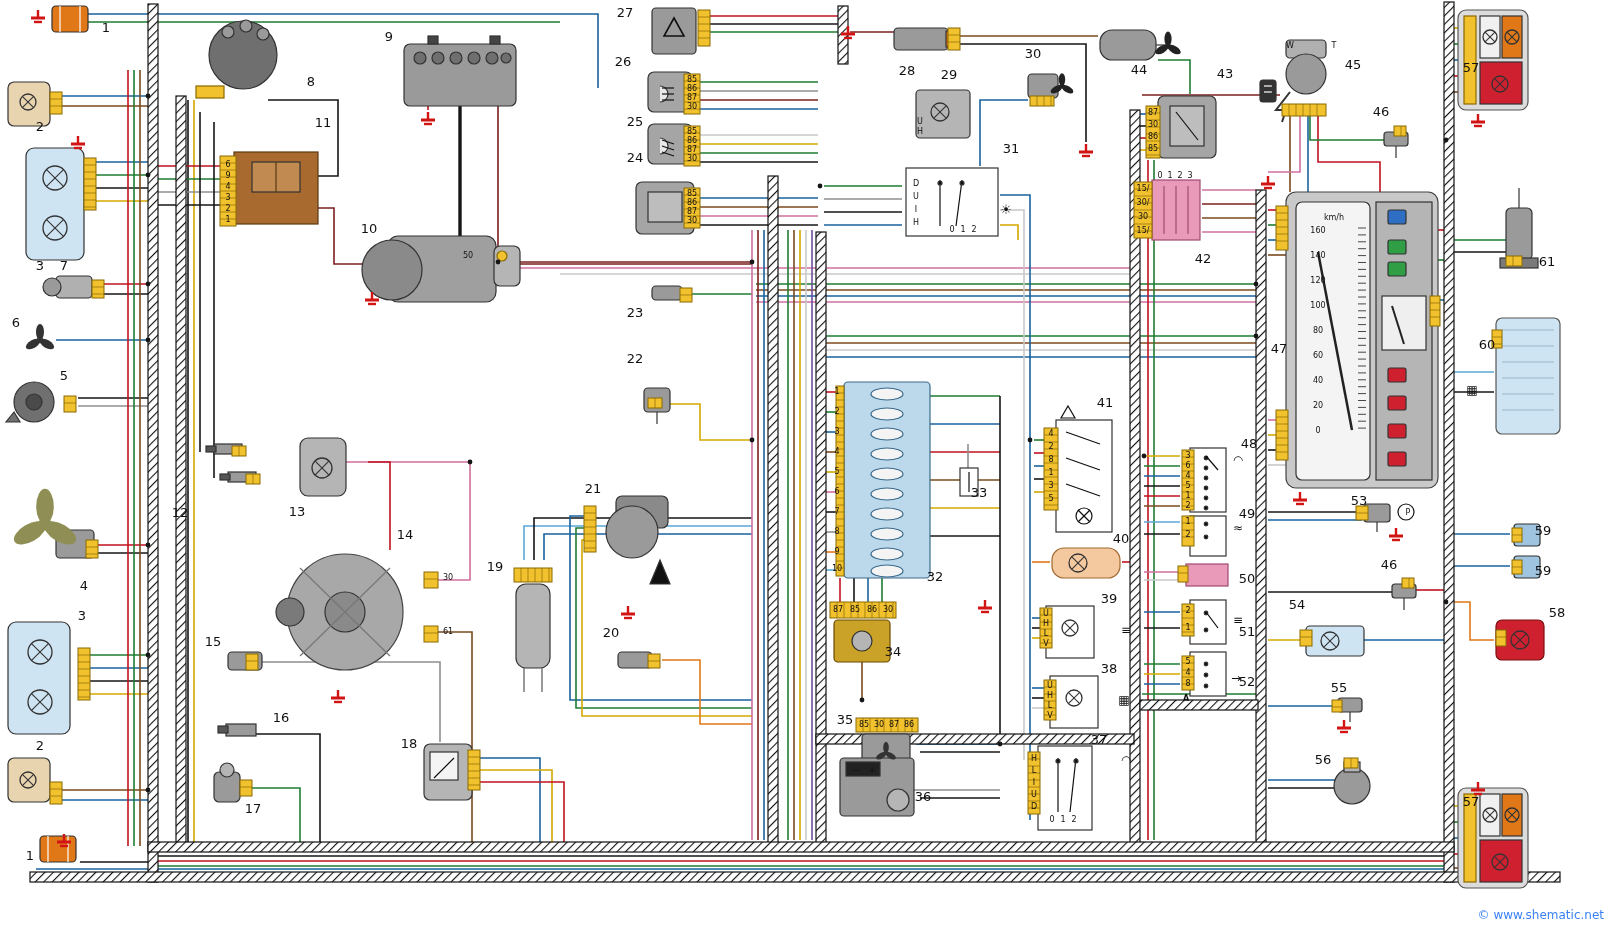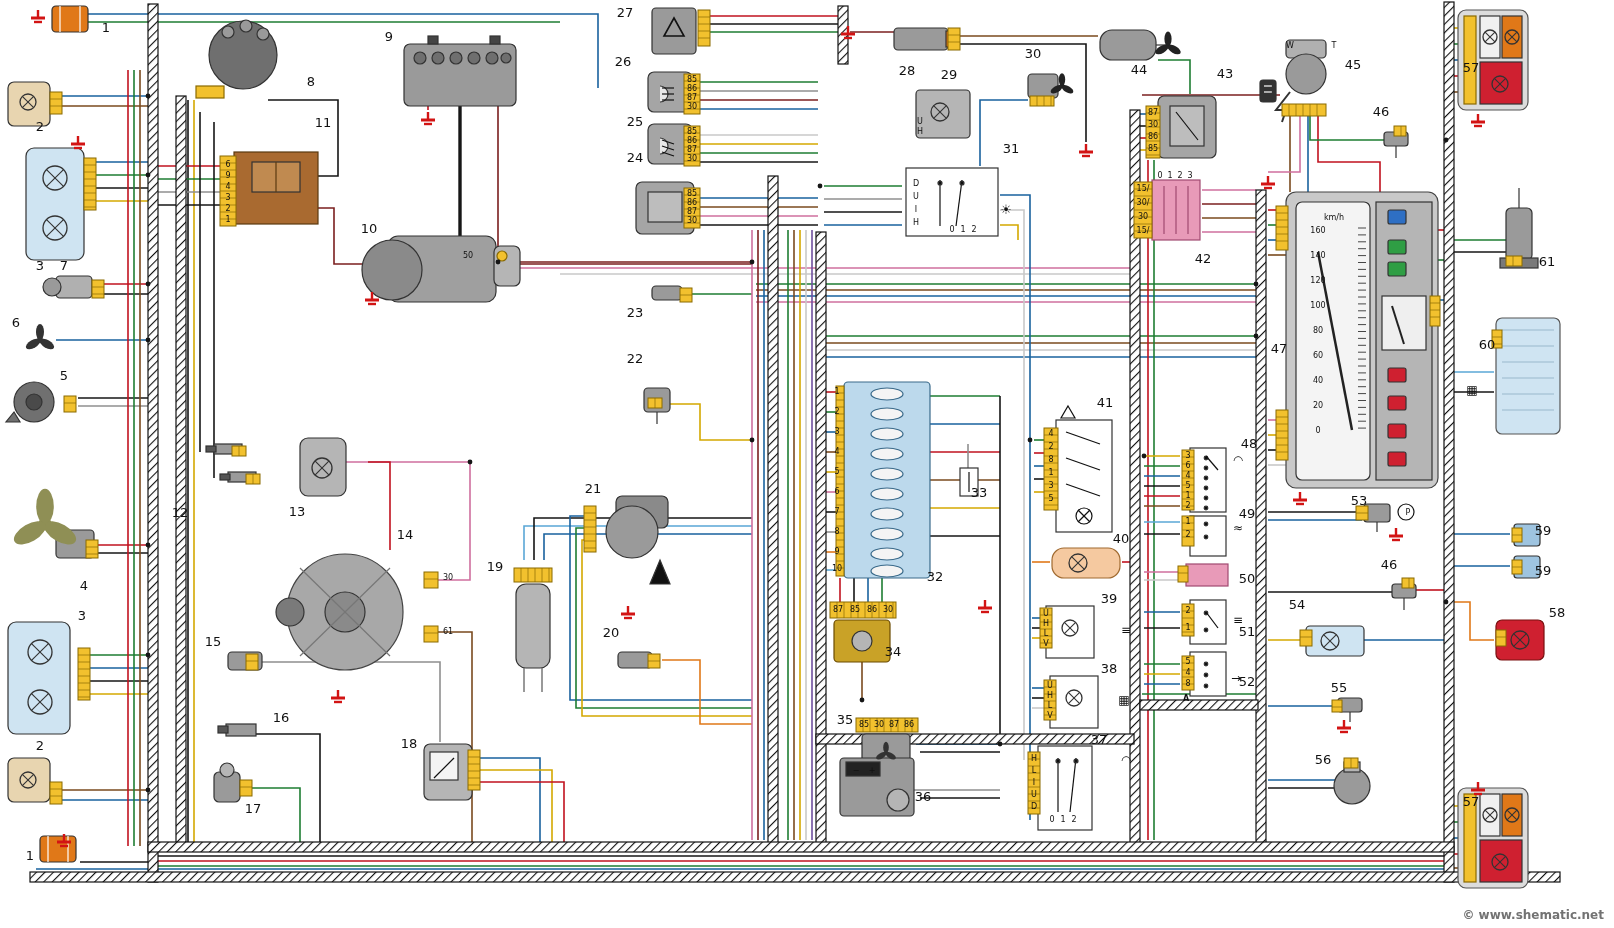--- a/index.html
+++ b/index.html
@@ -2,21 +2,21 @@
 <html><head>
 <meta charset="utf-8">
 <style>
   html,body{margin:0;padding:0;background:#fff;}
   #stage{position:relative;width:1614px;height:928px;background:#fff;overflow:hidden;
          font-family:"DejaVu Sans",sans-serif;}
   svg text{font-family:"DejaVu Sans",sans-serif;fill:#111;}
   text.callout{font-size:13px;}
   text.pin{font-size:8px;text-anchor:middle;}
   text.icon{text-anchor:middle;}
-  #watermark{position:absolute;right:10px;bottom:6px;font-size:12px;color:#737373;font-weight:bold;}
+  #watermark{position:absolute;right:10px;bottom:6px;font-size:12px;color:#3b82f6;}
 </style>
 </head>
 <body>
 
 <div id="stage">
 <svg id="diagram" width="1614" height="928" viewBox="0 0 1614 928">
   <defs>
     <pattern id="hatch" width="6" height="6" patternUnits="userSpaceOnUse" patternTransform="rotate(45)">
       <rect width="6" height="6" fill="#ffffff"></rect>
       <line x1="0" y1="0" x2="0" y2="6" stroke="#111" stroke-width="2.2"></line>

